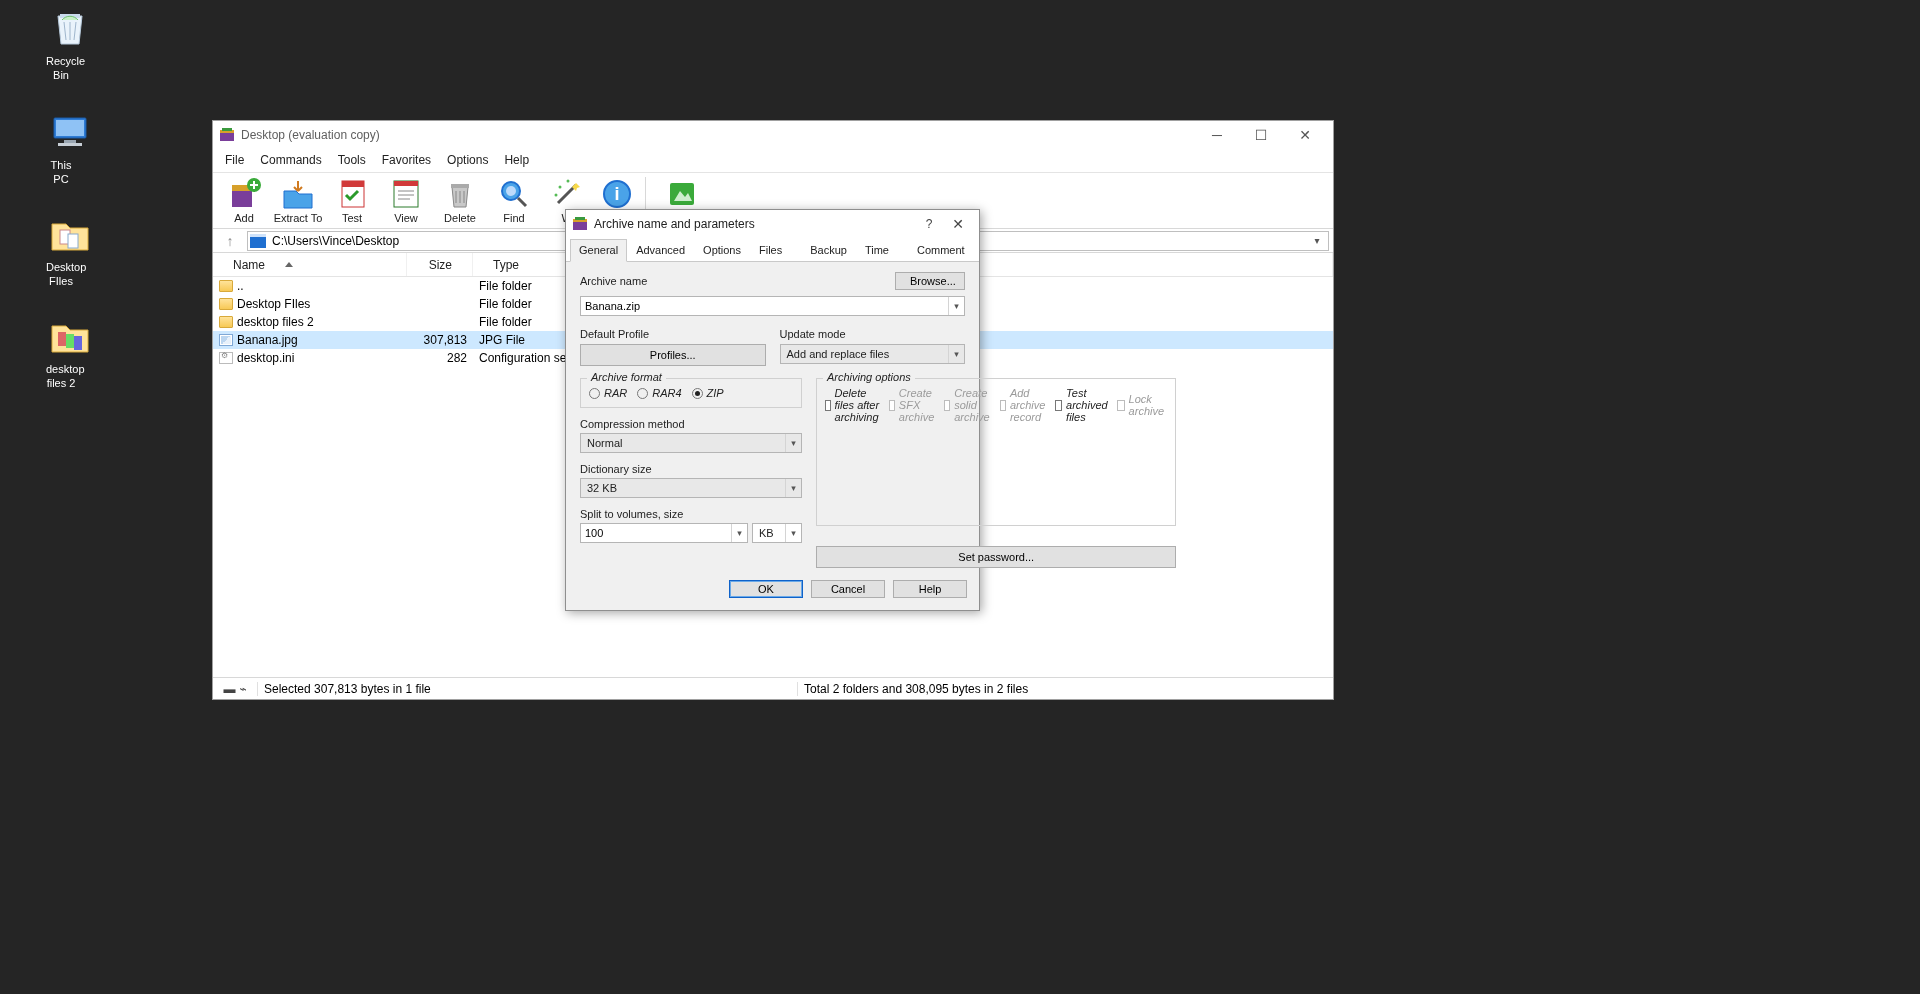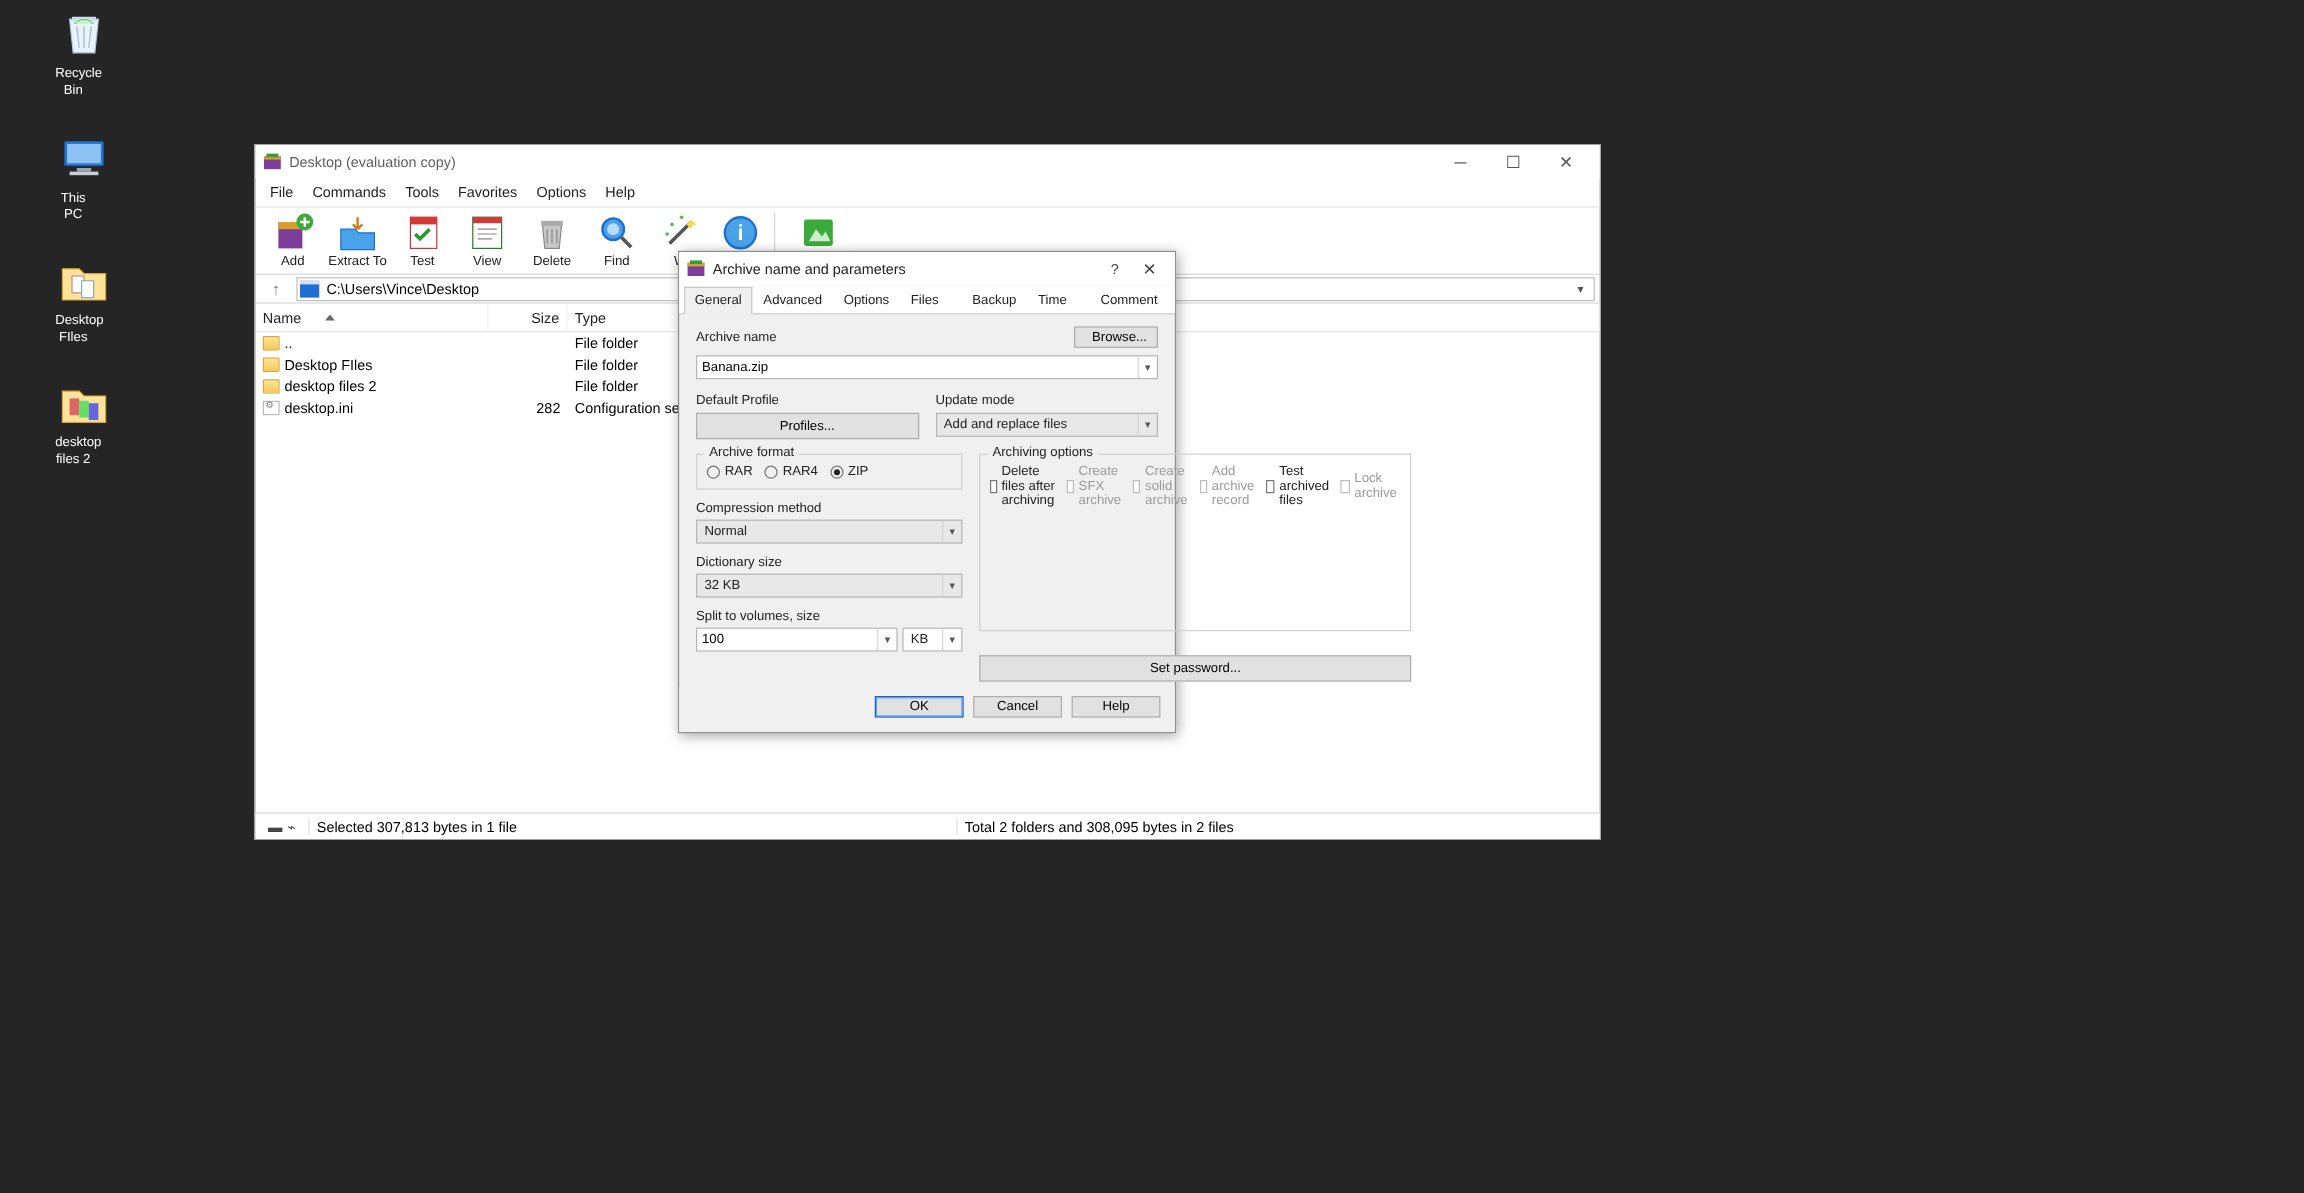--- a/index.html
+++ b/index.html
@@ -30,21 +30,21 @@
 
   .pathbar { height:24px; display:flex; align-items:center; border-bottom:1px solid #d8d8d8; }
   .pathbar .up { width:34px; text-align:center; color:#888; font-size:14px; }
   .pathbar .pathbox { flex:1; height:20px; border:1px solid #bfbfbf; background:#fff; display:flex; align-items:center; padding:0 2px; margin-right:4px; position:relative;justify-content:flex-end; }
   .pathbox .drvicon { width:16px; height:14px; background:#1f6fd0; margin-right:6px; }
   .pathbox .drvicon::after{content:"";display:block;width:16px;height:3px;background:#cfe3fb;}
   .pathbox input { border:none; outline:none; flex:1; font-size:12px; padding:0; }
   .pathbox .dd { width:18px; text-align:center; color:#555; font-size:10px; }
 
   .listhdr { height:24px; display:flex; align-items:center; border-bottom:1px solid #e4e4e4; font-size:12px; color:#222; }
-  .listhdr .hcell { padding:0 6px; border-right:1px solid #f0f0f0; height:100%; display:flex; align-items:center; }
+  .listhdr .hcell { padding:0 20px; border-right:1px solid #f0f0f0; height:100%; display:flex; align-items:center; }
   .listhdr .sort::after { content:""; border-left:4px solid transparent; border-right:4px solid transparent; border-bottom:5px solid #666; display:inline-block; margin-left:20px; }
   .hcell.name{width:194px} .hcell.size{width:66px;justify-content:flex-end} .hcell.type{width:118px} .hcell.mod{flex:1}
 
   .filelist { flex:1; overflow:auto; }
   .frow { height:18px; display:flex; align-items:center; font-size:12px; padding:0 0; }
   .frow.selected { background:#cde8ff; }
   .fcell { padding:0 6px; overflow:hidden; white-space:nowrap; text-overflow:ellipsis; }
   .fcell.name{width:194px; display:flex; align-items:center; gap:4px;} .fcell.size{width:66px;text-align:right} .fcell.type{width:118px} .fcell.mod{flex:1}
   .ficon { width:14px; height:12px; flex:0 0 14px; }
   .folder-ico { background:linear-gradient(#ffe39a,#f7c956); border:1px solid #d8a93a; border-radius:1px; }
@@ -76,21 +76,21 @@
   .btn { background:#e1e1e1; border:1px solid #adadad; padding:2px 14px; font-size:11px; }
   .inputbox { background:#fff; border:1px solid #b5b5b5; height:20px; display:flex; align-items:center; }
   .inputbox input { border:none; outline:none; flex:1; padding:0 4px; font-size:11px; background:transparent; }
   .dd10 { width:16px; text-align:center; font-size:9px; color:#555; border-left:1px solid #d4d4d4; height:100%; display:flex; align-items:center; justify-content:center; }
   .combo { background:#e8e8e8; border:1px solid #b5b5b5; height:20px; display:flex; align-items:center; padding-left:6px; font-size:11px; }
   .combo .dd10 { margin-left:auto; }
 
   .twocol { display:flex; gap:14px; }
   .col { flex:1; }
 
-  .groupbox { border:1px solid #d0d0d0; padding:8px 8px 8px; margin-top:4px; position:relative; }
+  .groupbox { border:1px solid #d0d0d0; padding:8px 8px 8px; margin-top:4px; position:relative;font-style:italic; }
   .groupbox .gtitle { position:absolute; top:-8px; left:6px; background:#f0f0f0; padding:0 4px; font-size:11px; }
   .radios { display:flex; gap:10px;text-align:right; }
   .radio, .check { display:flex; align-items:center; gap:4px; font-size:11px; }
   .radio .r { width:11px;height:11px;border:1px solid #777;border-radius:50%;display:flex;align-items:center;justify-content:center;}
   .radio.sel .r::after{content:"";width:5px;height:5px;background:#222;border-radius:50%;}
   .check .c { width:11px;height:11px;border:1px solid #777;background:#fff;}
   .check.disabled { color:#9a9a9a; }
   .check.disabled .c { border-color:#bcbcbc; }
 
   .footer { padding:8px 12px 12px; display:flex; justify-content:flex-end; gap:8px; background:#f0f0f0; }
@@ -303,20 +303,29 @@
         <div class="fcell mod">29/07</div>
       </div>
       <div class="frow">
         <div class="fcell name">
           <span class="ficon folder-ico"></span>
           <span>desktop files 2</span>
         </div>
         <div class="fcell size"></div>
         <div class="fcell type">File folder</div>
         <div class="fcell mod">02/08</div>
+      </div>
+      <div class="frow selected">
+        <div class="fcell name">
+          <span class="ficon jpg-ico"></span>
+          <span>Banana.jpg</span>
+        </div>
+        <div class="fcell size">307,813</div>
+        <div class="fcell type">JPG File</div>
+        <div class="fcell mod">26/07</div>
       </div>
       <div class="frow">
         <div class="fcell name">
           <span class="ficon ini-ico"></span>
           <span>desktop.ini</span>
         </div>
         <div class="fcell size">282</div>
         <div class="fcell type">Configuration setti...</div>
         <div class="fcell mod">23/05</div>
       </div>

